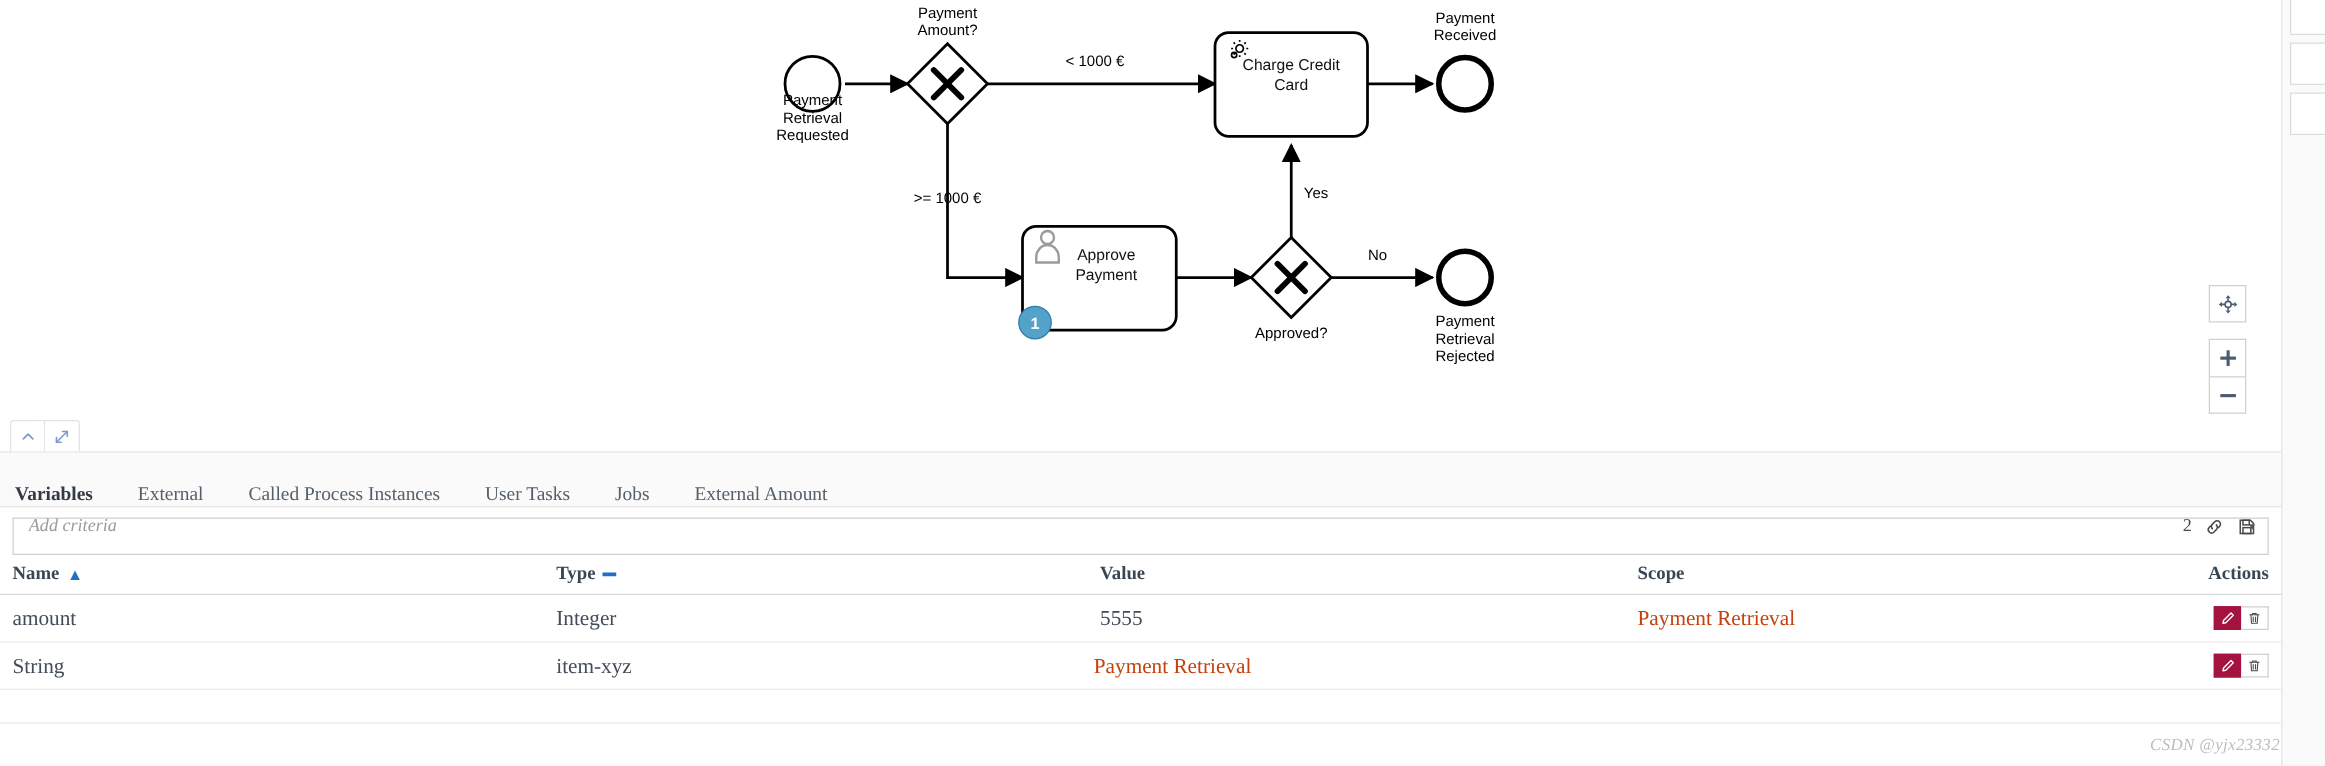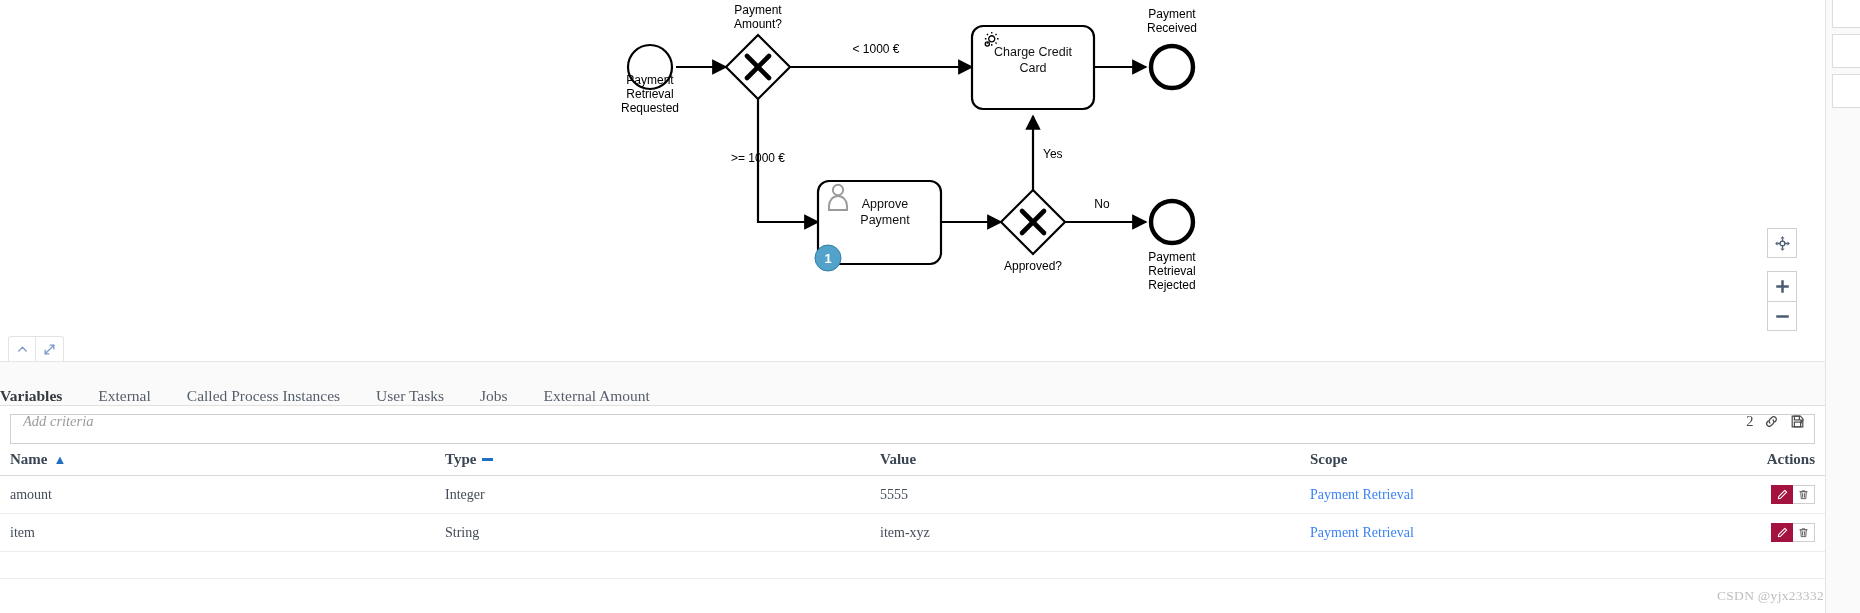--- a/index.html
+++ b/index.html
@@ -52,21 +52,21 @@
   .cf-btn + .cf-btn { border-left:none; border-top-right-radius:3px; }
 
   
   .tabbar {
     position: absolute; left: 0; top: 361px;
     width: 1825px; height: 45px;
     background: #fafafa;
     border-top: 1px solid #e6e6e6;
     border-bottom: 1px solid #e0e0e0;
     display: flex; align-items: flex-end;
-    padding-left: 0;
+    padding-left: 12px;
   }
   .tab {
     font-family: "Liberation Serif", serif;
     font-size: 15.5px;
     color: #555f6b;
     padding: 0 0 11px 0;
     margin: 0 0 0 0;
     cursor: pointer;
     position: relative;
     white-space: nowrap;
@@ -115,32 +115,32 @@
   .tbl-head {
     height: 32px;
     border-bottom: 1px solid #d8d8d8;
     font-family: "Liberation Serif", serif;
     font-weight: 700; font-size: 15px; color: #3b4654;
   }
   .tbl-row {
     height: 38px;
     border-bottom: 1px solid #ececec;
     font-family: "Liberation Serif", serif;
-    font-size: 14px; color: #434c58;
+    font-size: 17px; color: #434c58;
   }
   .c-name  { width: 435px; flex: 0 0 435px; display:flex; align-items:center; gap:6px;}
   .c-type  { width: 435px; flex: 0 0 435px; display:flex; align-items:center; gap:6px;}
   .c-value { width: 430px; flex: 0 0 430px; }
   .c-scope { flex: 1 1 auto; }
   .c-act   { width: 80px; flex: 0 0 80px; display:flex; justify-content:flex-end; }
 
   .sort-asc { color:#1f6fc4; font-size: 13px; line-height:1; }
   .sort-none { display:inline-block; width:11px; height:3px; background:#1f6fc4; }
 
-  .link { color: #3b82f6; cursor: pointer; }
+  .link { color: #c2410c; cursor: pointer; }
 
   .act-group { display:flex; }
   .act-btn {
     width: 22px; height: 19px;
     border: 1px solid #cfcfcf;
     display:flex; align-items:center; justify-content:center;
     cursor: pointer; background:#fff;
   }
   .act-edit { background: var(--accent, #a4123f); border-color: var(--accent, #a4123f); color:#fff; }
   .act-del  { border-left: none; color:#4a4a4a; }
@@ -157,21 +157,21 @@
     width: 40px; height: 34px;
     background: #fff; border: 1px solid #dcdcdc;
     font-size: 11px; color:#d9a441;
     display:flex; align-items:center; padding-left:4px;
   }
 
   
   .watermark {
     position: absolute; right: 36px; bottom: 9px;
     font-family: "Liberation Serif", serif;
-    font-size: 13.5px; 
+    font-size: 13.5px; font-style: italic;
     color: #bdbdbd; letter-spacing: .3px;
   }
   .bottom-rule {
     position: absolute; left: 0; bottom: 34px; width: 1825px;
     border-top: 1px solid #ececec;
   }
 
   
   .bpmn-label { font-family: "Liberation Sans", sans-serif; font-size: 12px; fill: #000; }
   .bpmn-task-label { font-family: "Liberation Sans", sans-serif; font-size: 12.5px; fill: #111; }
@@ -387,21 +387,20 @@
               <path d="M9 6 V4 h6 v2"></path>
               <path d="M6 6 l1 15 h10 l1-15"></path>
               <path d="M10 10 v8 M14 10 v8"></path>
             </svg>
           </div>
         </div>
       </div>
     </div>
 
     <div class="tbl-row">
-      <div class="c-name">item</div>
       <div class="c-type">String</div>
       <div class="c-value">item-xyz</div>
       <div class="c-scope">
         <span class="link">Payment Retrieval</span>
       </div>
       <div class="c-act">
         <div class="act-group">
           <div class="act-btn act-edit">
             <svg width="11" height="11" viewBox="0 0 24 24" fill="none" stroke="#fff" stroke-width="2.4" stroke-linecap="round" stroke-linejoin="round">
               <path d="M17 3 l4 4 L8 20 l-5 1 l1-5 z"></path>

